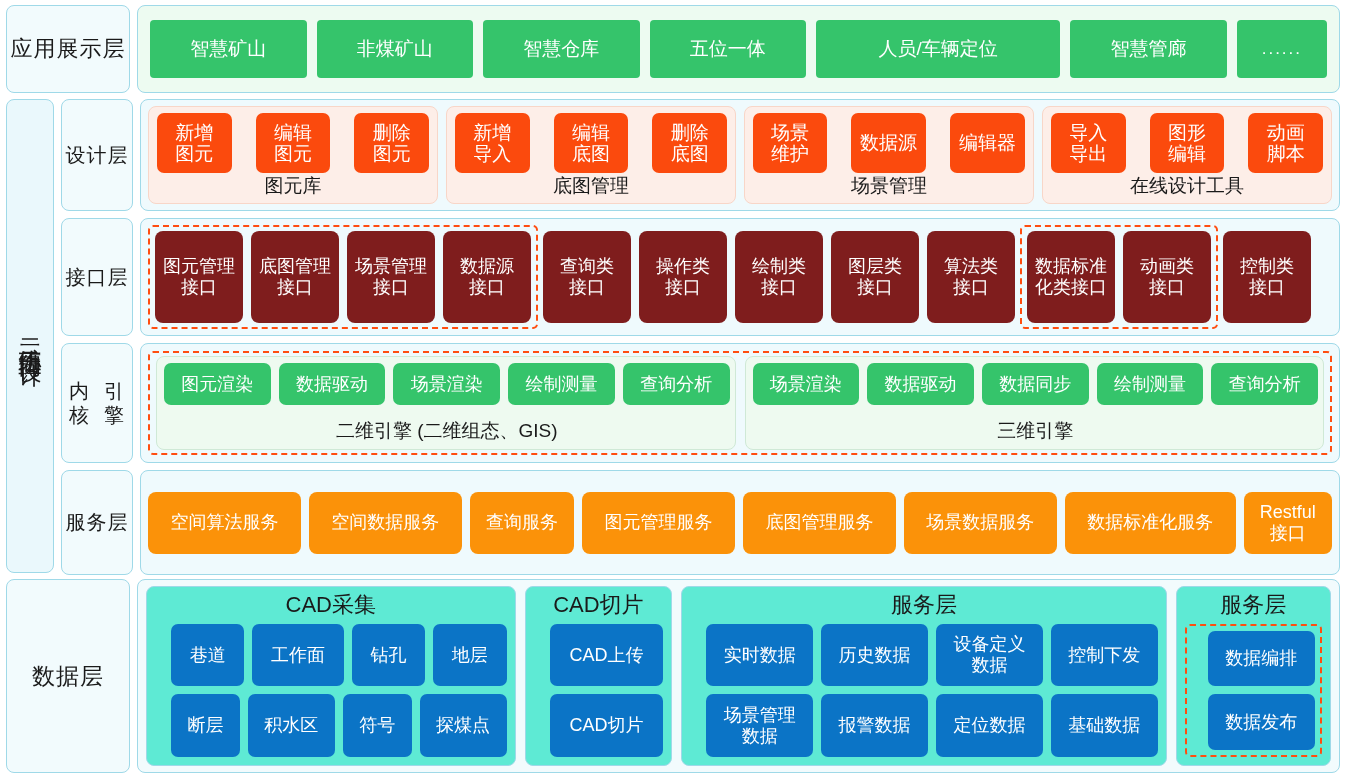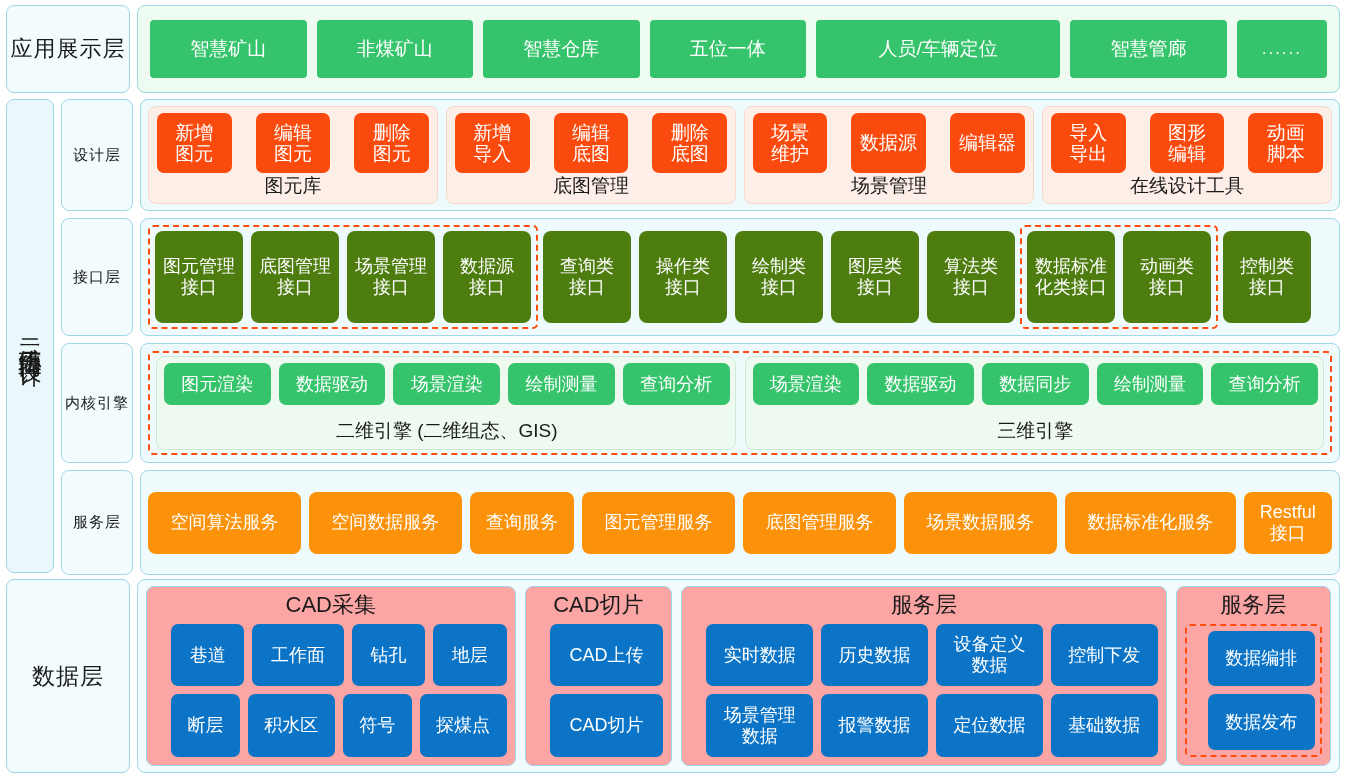--- a/index.html
+++ b/index.html
@@ -92,21 +92,21 @@
     letter-spacing: 4px;
     line-height: 1;
   }
   #mid-stack {
     flex: 1 1 auto;
     display: flex;
     flex-direction: column;
     gap: 7px;
   }
   .mid-band { display: flex; gap: 7px; flex: 0 0 auto; }
-  .mid-band > .layer-label { width: 72px; flex: 0 0 72px; font-size: 15px; }
+  .mid-band > .layer-label { width: 72px; flex: 0 0 72px; font-size: 20px; }
   .band-panel {
     flex: 1 1 auto;
     border: 1.5px solid #9fd9e8;
     border-radius: 8px;
     background: #effafd;
     display: flex;
     align-items: center;
     padding: 5px 7px;
     gap: 8px;
   }
@@ -156,21 +156,21 @@
     height: 104px;
   }
   .plain-grp {
     display: flex;
     align-items: center;
     gap: 8px;
     padding: 4px 5px;
     height: 104px;
   }
   .iface-btn {
-    background: #4d7c0f;
+    background: #7f1d1d;
     color: #ffffff;
     border-radius: 8px;
     height: 92px;
     width: 88px;
     flex: 0 0 88px;
     display: flex;
     flex-direction: column;
     align-items: center;
     justify-content: center;
     font-size: 18px;
@@ -248,21 +248,21 @@
     border: 1.5px solid #9fd9e8;
     border-radius: 8px;
     background: #f2fbfd;
     display: flex;
     gap: 9px;
     padding: 6px 8px;
   }
   .data-group {
     border: 1.5px solid #9fd9e8;
     border-radius: 8px;
-    background: #fca5a5;
+    background: #5eead4;
     display: flex;
     flex-direction: column;
     align-items: center;
     padding: 4px 8px 8px 8px;
     gap: 5px;
   }
   .data-group .title { font-size: 22px; color: #1a1a1a; line-height: 1.25; }
   .data-group .grid { display: flex; flex-direction: column; gap: 8px; width: 100%; flex: 1 1 auto; }
   .data-group .row { display: flex; gap: 8px; width: 100%; flex: 1 1 auto; padding-left: 16px; }
   .data-btn {

